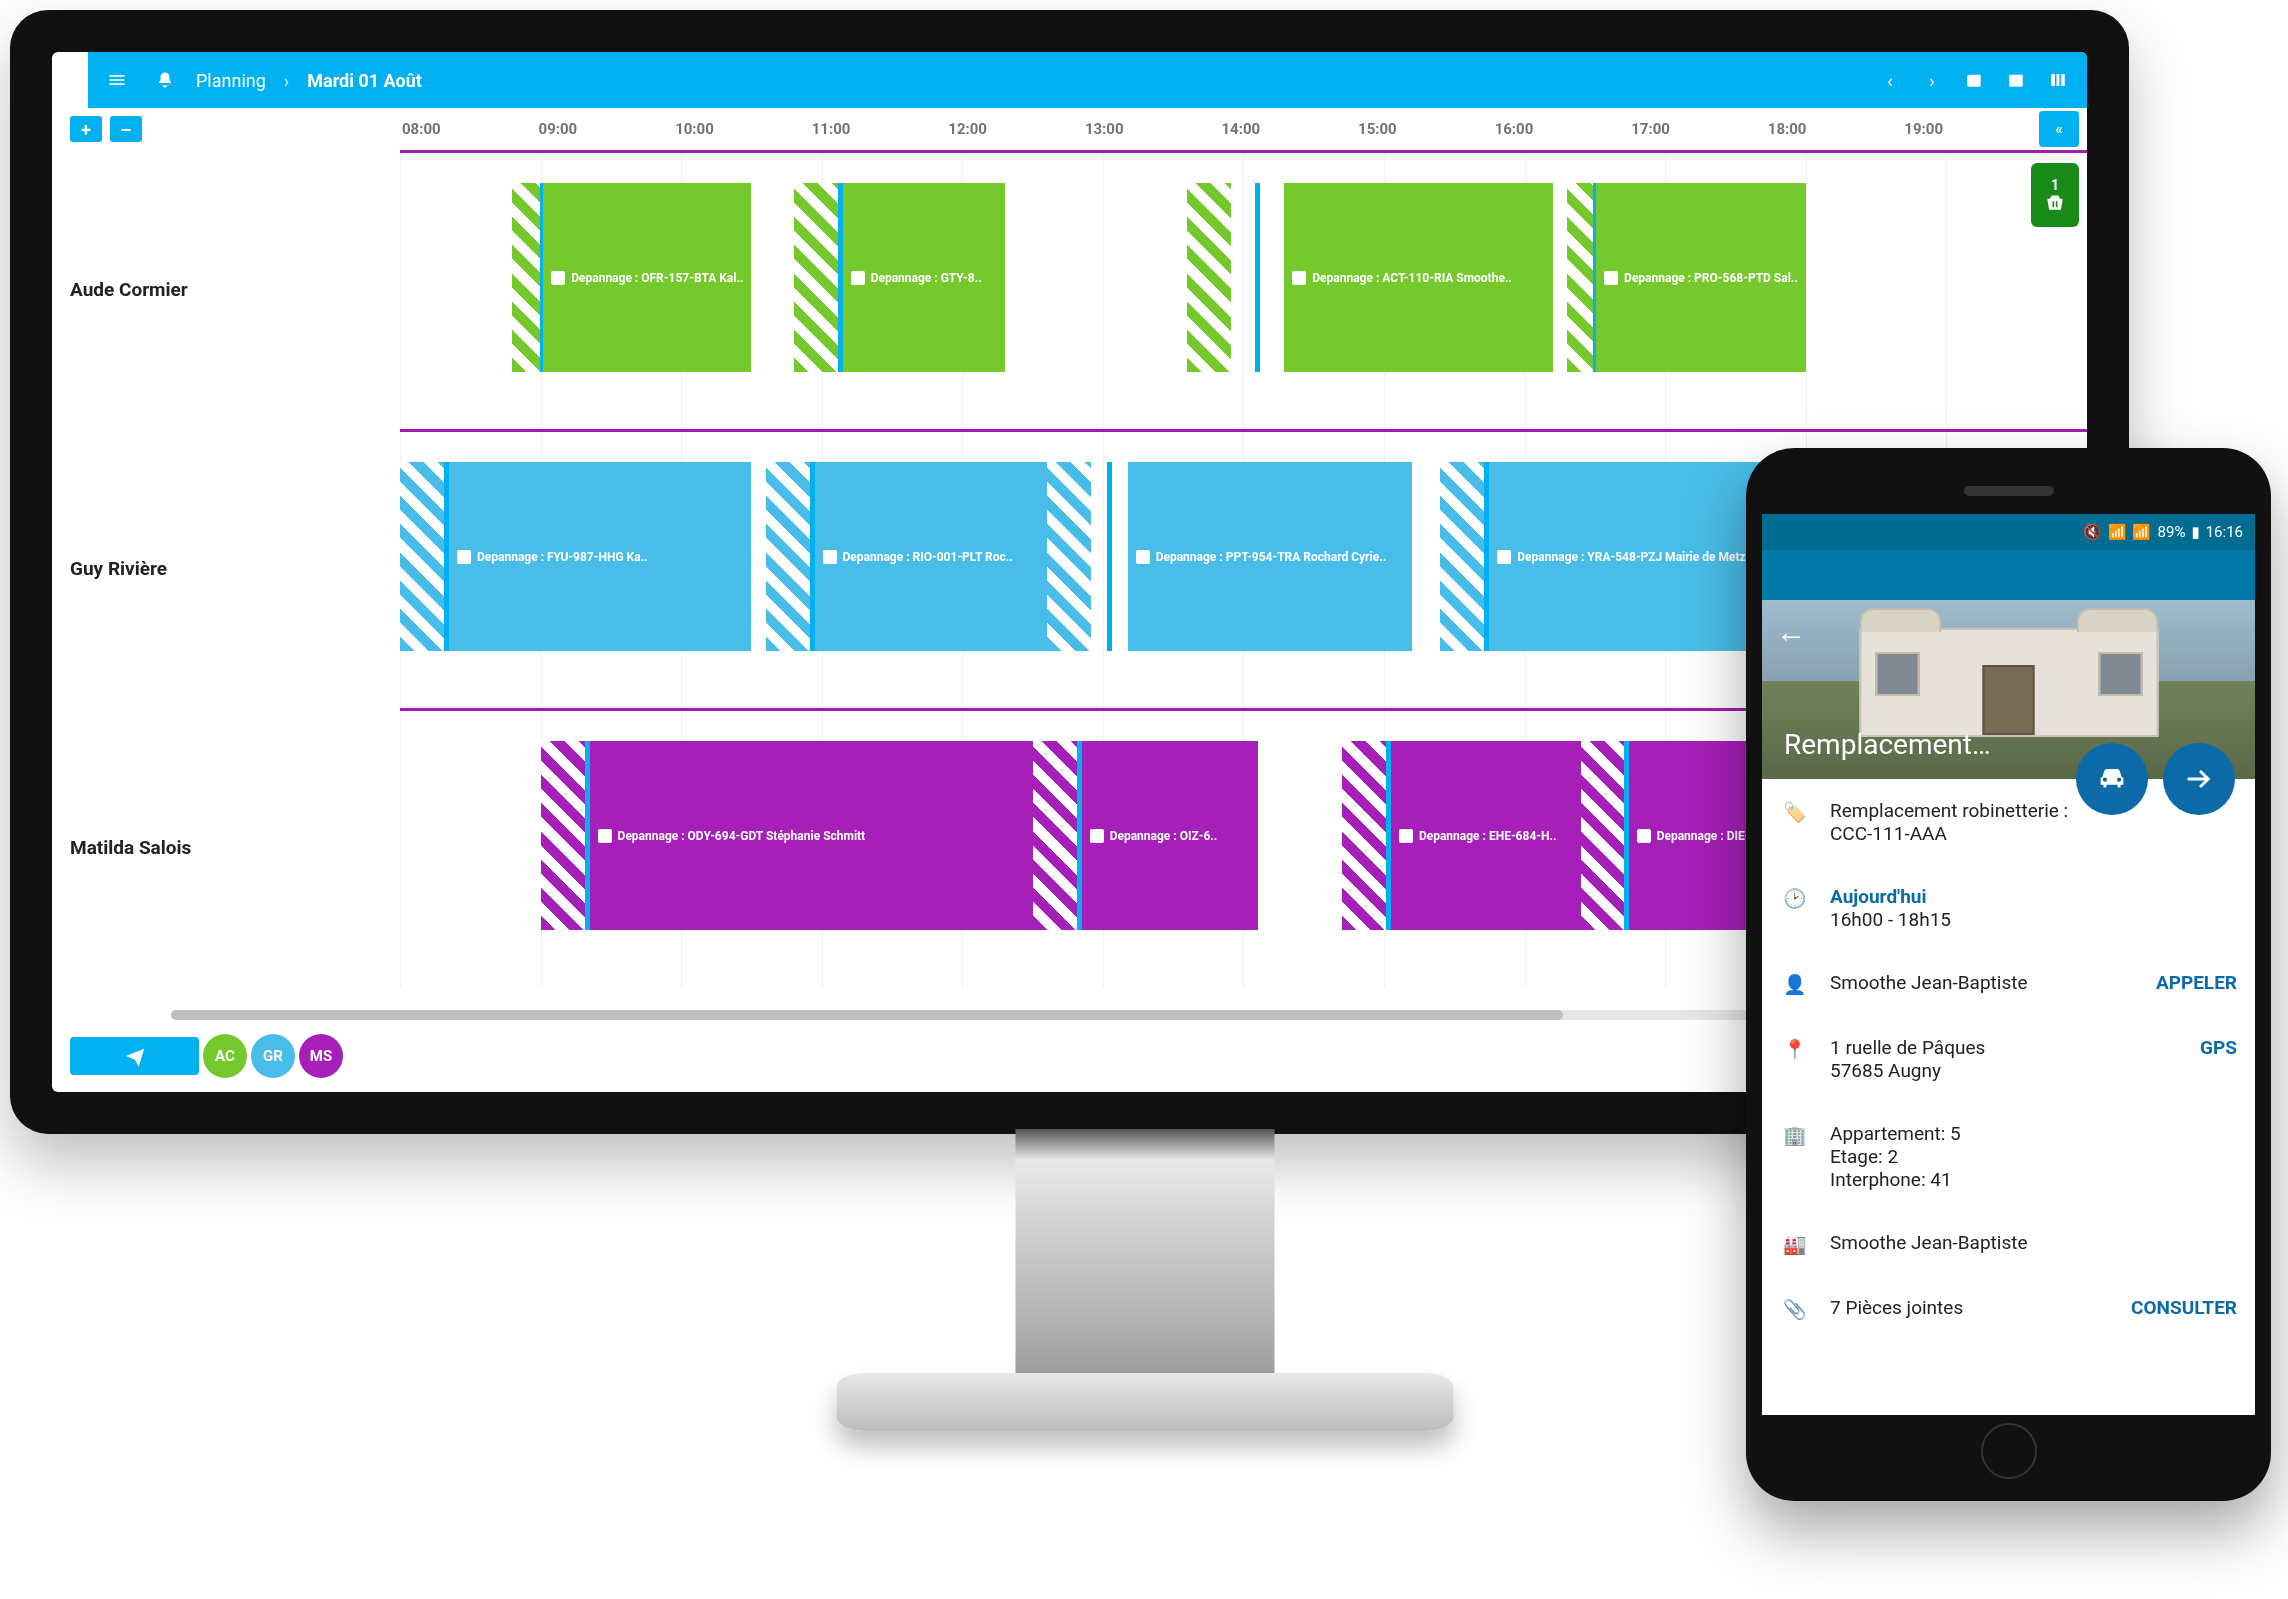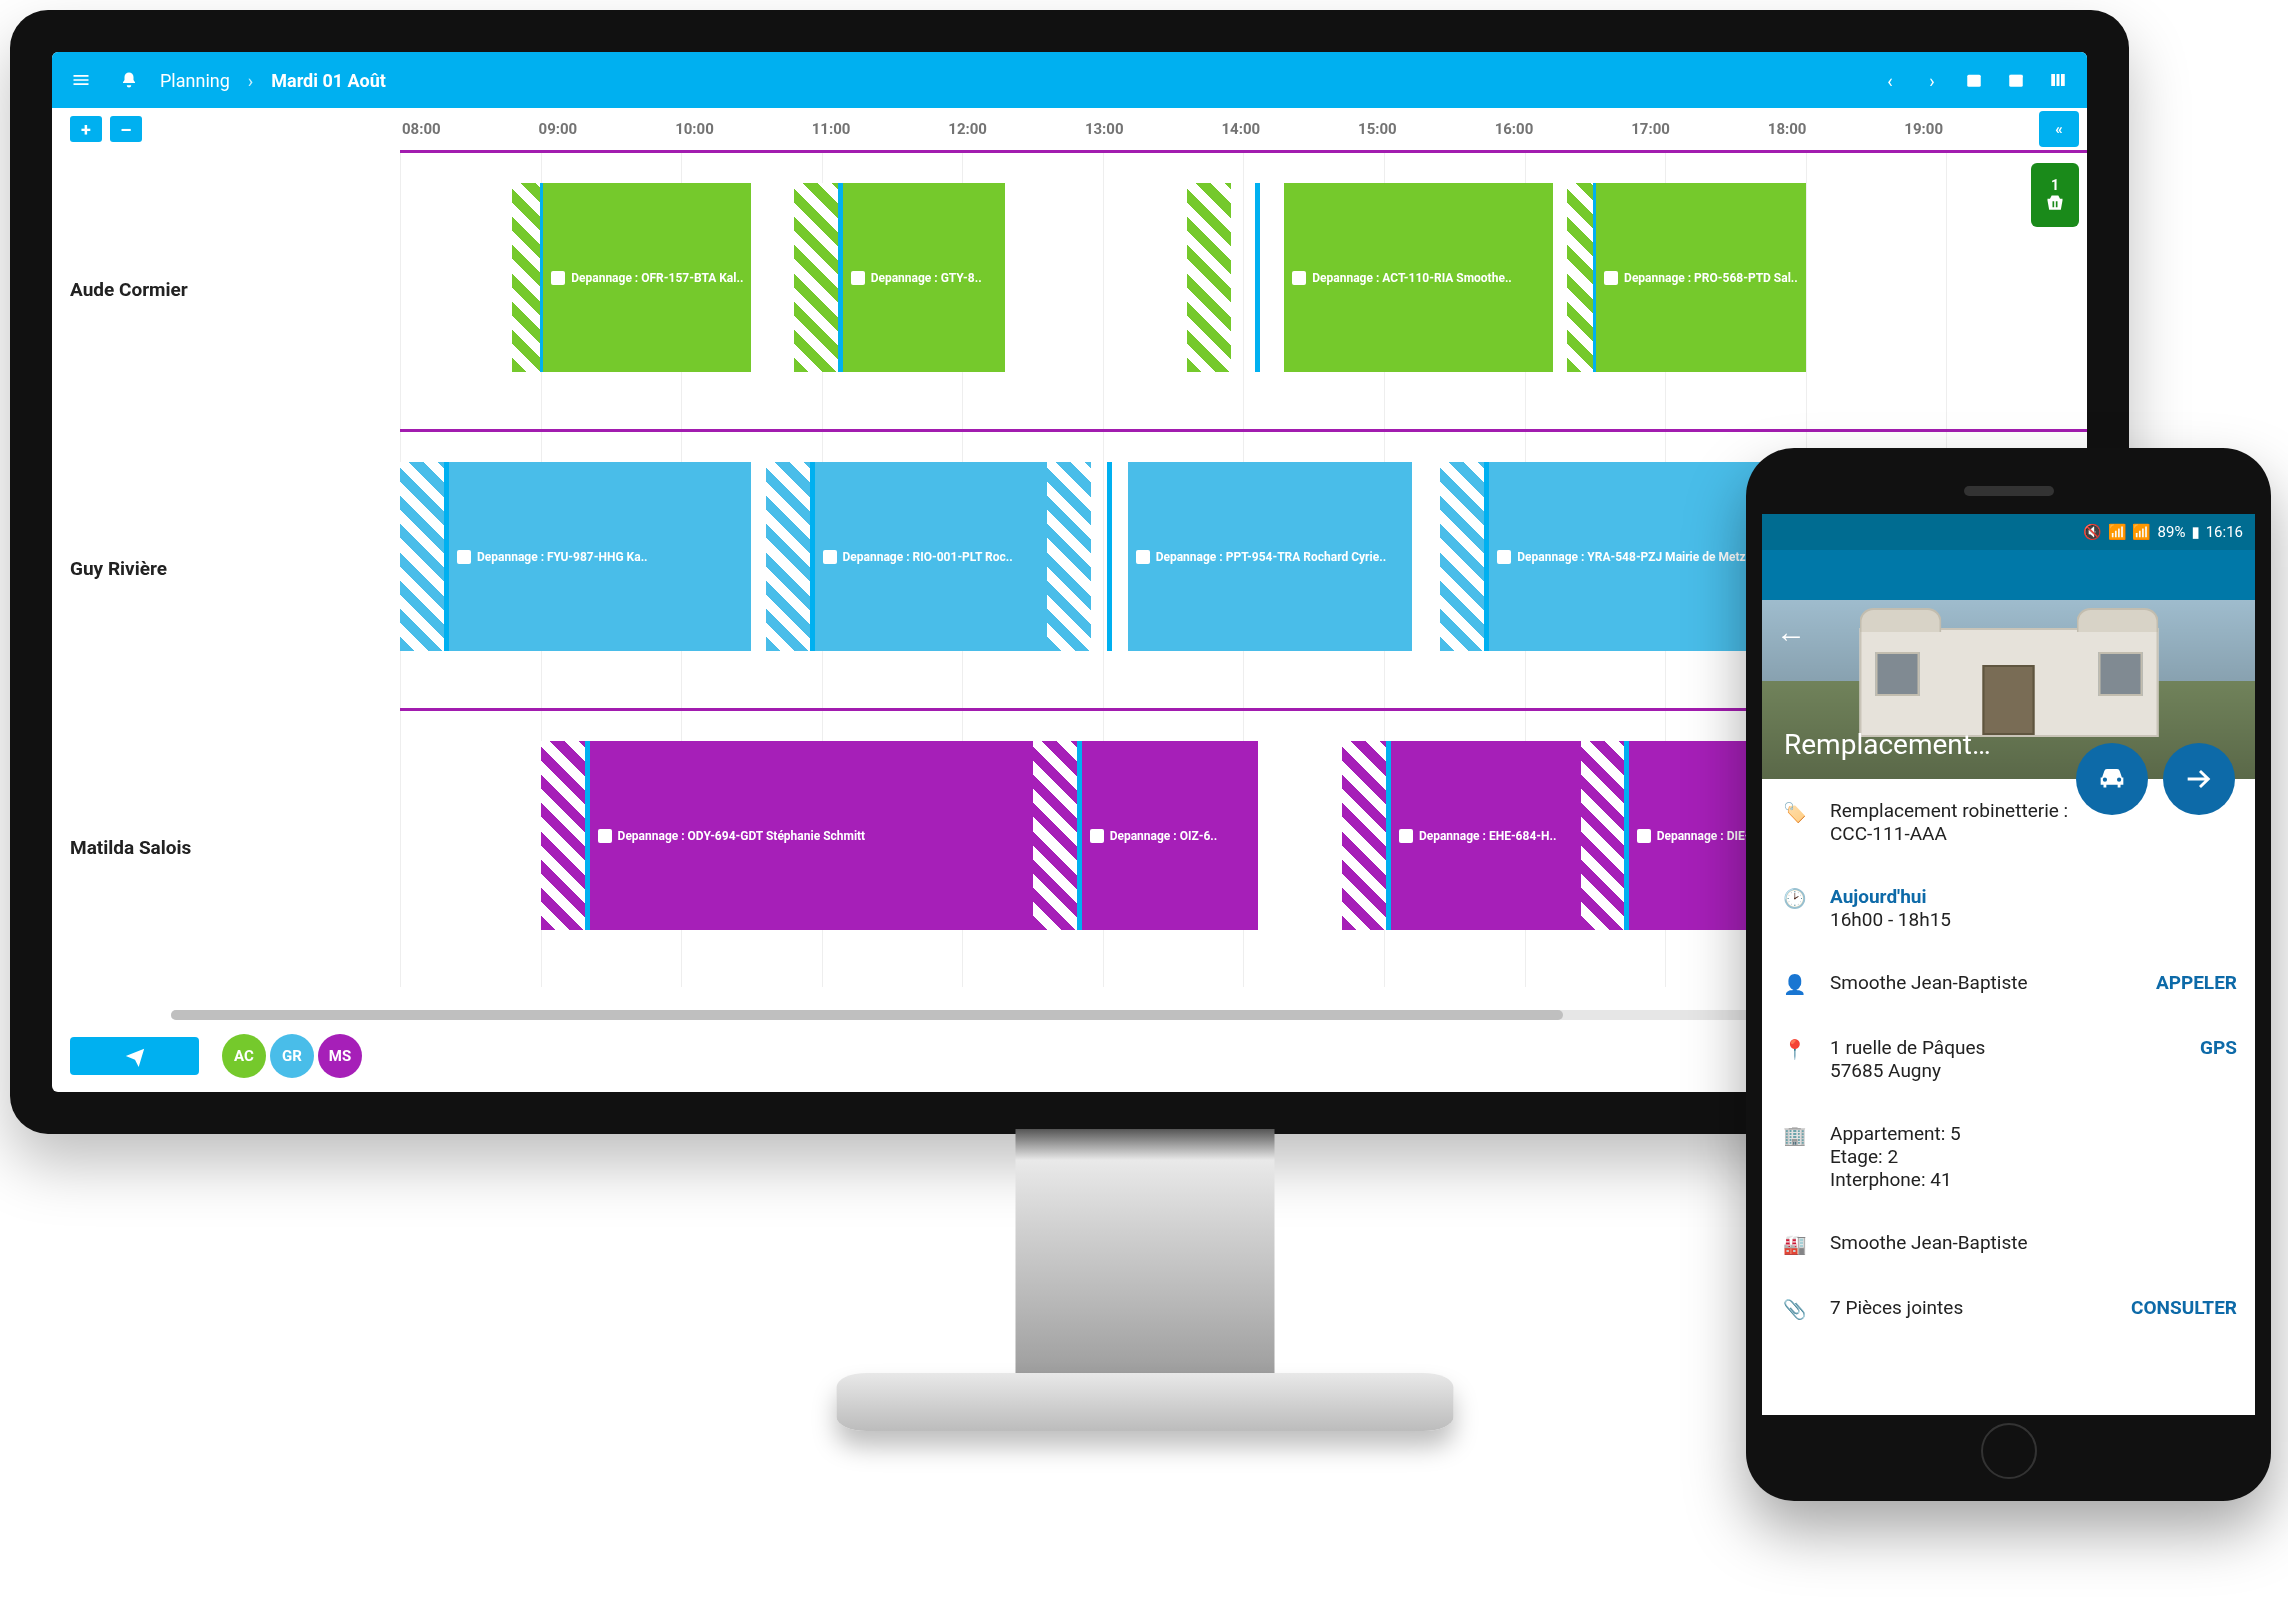--- a/index.html
+++ b/index.html
@@ -23,21 +23,21 @@
   }
   .monitor-base {
     position: absolute; left: 50%; top: 1373px; transform: translateX(-50%);
     width: 617px; height: 58px; background: linear-gradient(180deg,#e8e8e8,#bcbcbc);
     border-radius: 30px/14px; box-shadow: 0 16px 24px rgba(0,0,0,.25);
   }
 
   
   .topbar {
     height: 56px; background: #00b0f0; color: #fff; display: flex; align-items: center;
-    padding: 0 12px; gap: 14px; font-size: 18px;
+    padding: 0 12px; gap: 14px; font-size: 18px; margin-left: 36px;
   }
   .icon-btn { width: 34px; height: 34px; display: flex; align-items:center; justify-content:center; border-radius:4px; cursor:pointer;}
   .icon-btn svg { fill:#fff; }
   .breadcrumb { display:flex; align-items:center; gap:18px; font-weight:400;}
   .breadcrumb .sep { opacity:.8;}
   .breadcrumb strong { font-weight:700;}
   .topbar-right { margin-left:auto; display:flex; gap:8px;}
 
   .timeline-header { display:flex; height:42px; align-items:center; font-size:15px; color:#333; font-weight:700;}
   .row-label { width:348px; flex:none; padding:0 18px; display:flex; align-items:center; gap:8px;}
@@ -68,21 +68,21 @@
   .blue .hatch { background: repeating-linear-gradient(45deg,#49bde9 0 10px,#fff 10px 20px);}
   .purple .body { background:#a61fb8;}
   .purple .hatch { background: repeating-linear-gradient(45deg,#a61fb8 0 10px,#fff 10px 20px);}
   .mini-icon { width:14px; height:14px; background:#fff; border-radius:2px;}
 
   .basket-badge {
     position:absolute; right:8px; top:111px; width:48px; height:64px; background:#1a8a1a; color:#fff;
     border-radius:6px; display:flex; flex-direction:column; align-items:center; justify-content:center; font-size:14px; font-weight:700;
   }
 
-  .footer { position:absolute; bottom:14px; left:18px; display:flex; align-items:center; gap:23px;}
+  .footer { position:absolute; bottom:14px; left:18px; display:flex; align-items:center; gap:4px;}
   .wide-btn { width:129px; height:38px; background:#00b0f0; border-radius:4px; display:flex; align-items:center; justify-content:center;}
   .avatar-chip { width:44px; height:44px; border-radius:50%; color:#fff; display:flex; align-items:center; justify-content:center; font-weight:700; font-size:15px;}
   .ac { background:#75c92c;} .gr{background:#49bde9;} .ms{background:#a61fb8;}
   .scrollbar { position:absolute; bottom:72px; left:119px; right:60px; height:10px; background:#e6e6e6; border-radius:5px;}
   .scrollbar::after{content:""; position:absolute; left:0; width:75%; height:100%; background:#bfbfbf; border-radius:5px;}
 
   
   .phone {
     position: absolute; right: 18px; top: 448px; width: 525px; height: 1053px;
     background:#111; border-radius:48px; padding:14px 16px 80px 16px;

